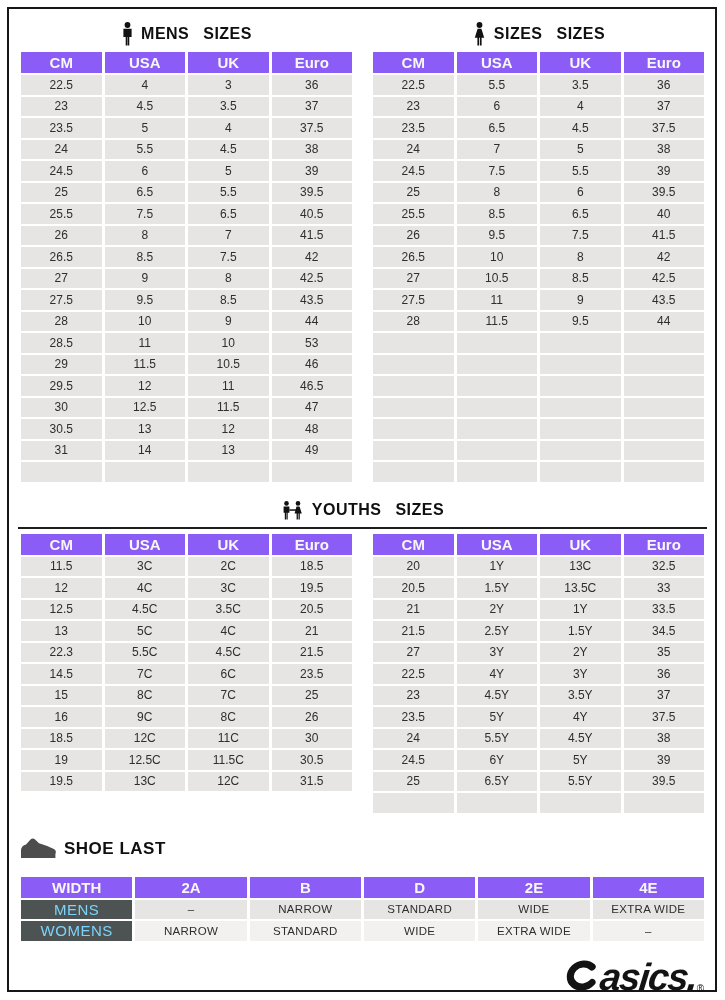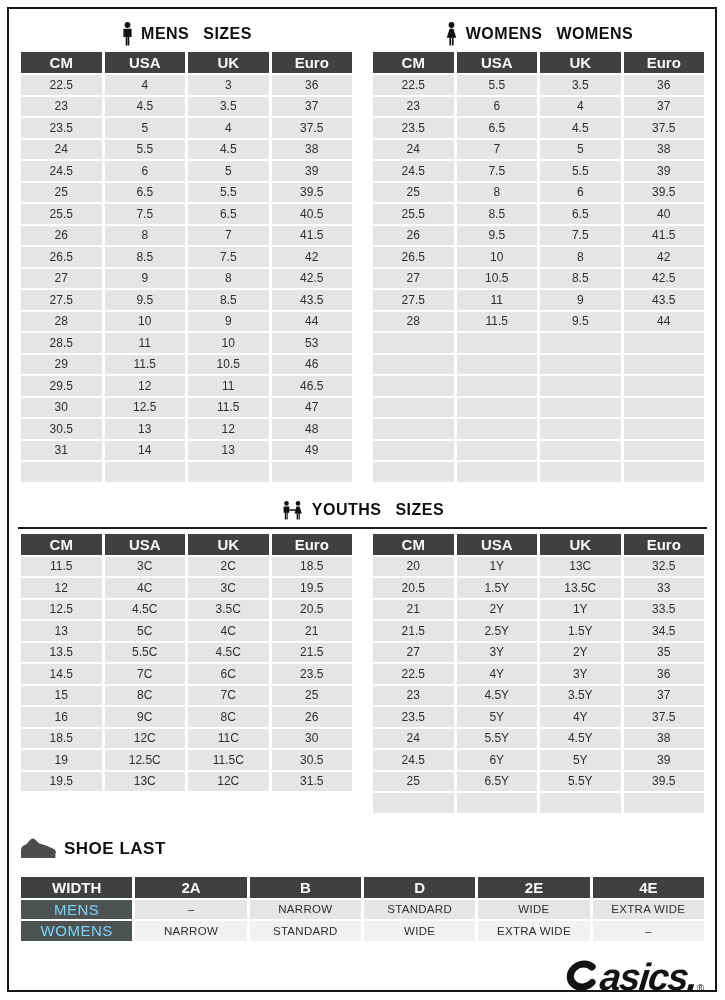--- a/index.html
+++ b/index.html
@@ -22,21 +22,21 @@
     font-weight:bold; font-size:16px; letter-spacing:.5px; word-spacing:9px;
     color:#101010;
   }
   .sec-title svg { flex:0 0 auto; }
 
   
   .size-row { display:flex; gap:15px; }
   .half { flex:1 1 0; min-width:0; }
   table { width:100%; border-collapse:separate; border-spacing:3px 2px; table-layout:fixed; }
   th {
-    background:#404040; color:#f7f7f7;
+    background:#8b5cf6; color:#f7f7f7;
     font-size:15px; font-weight:bold; height:21px; padding:0;
   }
   td {
     background:#e6e5e3; color:#2e2e2e;
     font-size:12px; text-align:center; height:19.5px; padding:0;
     white-space:nowrap; overflow:hidden;
   }
 
   
   .youths { margin-top:13px; }
@@ -207,21 +207,21 @@
             </tr>
           </tbody>
       </table>
     </div>
     <div class="half">
       <div class="sec-title">
         <svg width="15" height="24" viewBox="0 0 15 24">
           <circle cx="7.5" cy="3" r="2.9" fill="#111"></circle>
           <path d="M5.6 6.8 h3.8 l2.8 9 h-2.6 v7.8 h-1.7 v-7.8 h-0.8 v7.8 h-1.7 v-7.8 h-2.6 Z" fill="#111"></path>
         </svg>
-        <span>WOMENS WOMENS</span>
+        <span>SIZES SIZES</span>
       </div>
       <table>
         <thead>
             <tr>
               <th>CM</th>
               <th>USA</th>
               <th>UK</th>
               <th>Euro</th>
             </tr>
           </thead>
@@ -387,21 +387,21 @@
                 <td>3.5C</td>
                 <td>20.5</td>
               </tr>
               <tr>
                 <td>13</td>
                 <td>5C</td>
                 <td>4C</td>
                 <td>21</td>
               </tr>
               <tr>
-                <td>13.5</td>
+                <td>22.3</td>
                 <td>5.5C</td>
                 <td>4.5C</td>
                 <td>21.5</td>
               </tr>
               <tr>
                 <td>14.5</td>
                 <td>7C</td>
                 <td>6C</td>
                 <td>23.5</td>
               </tr>

